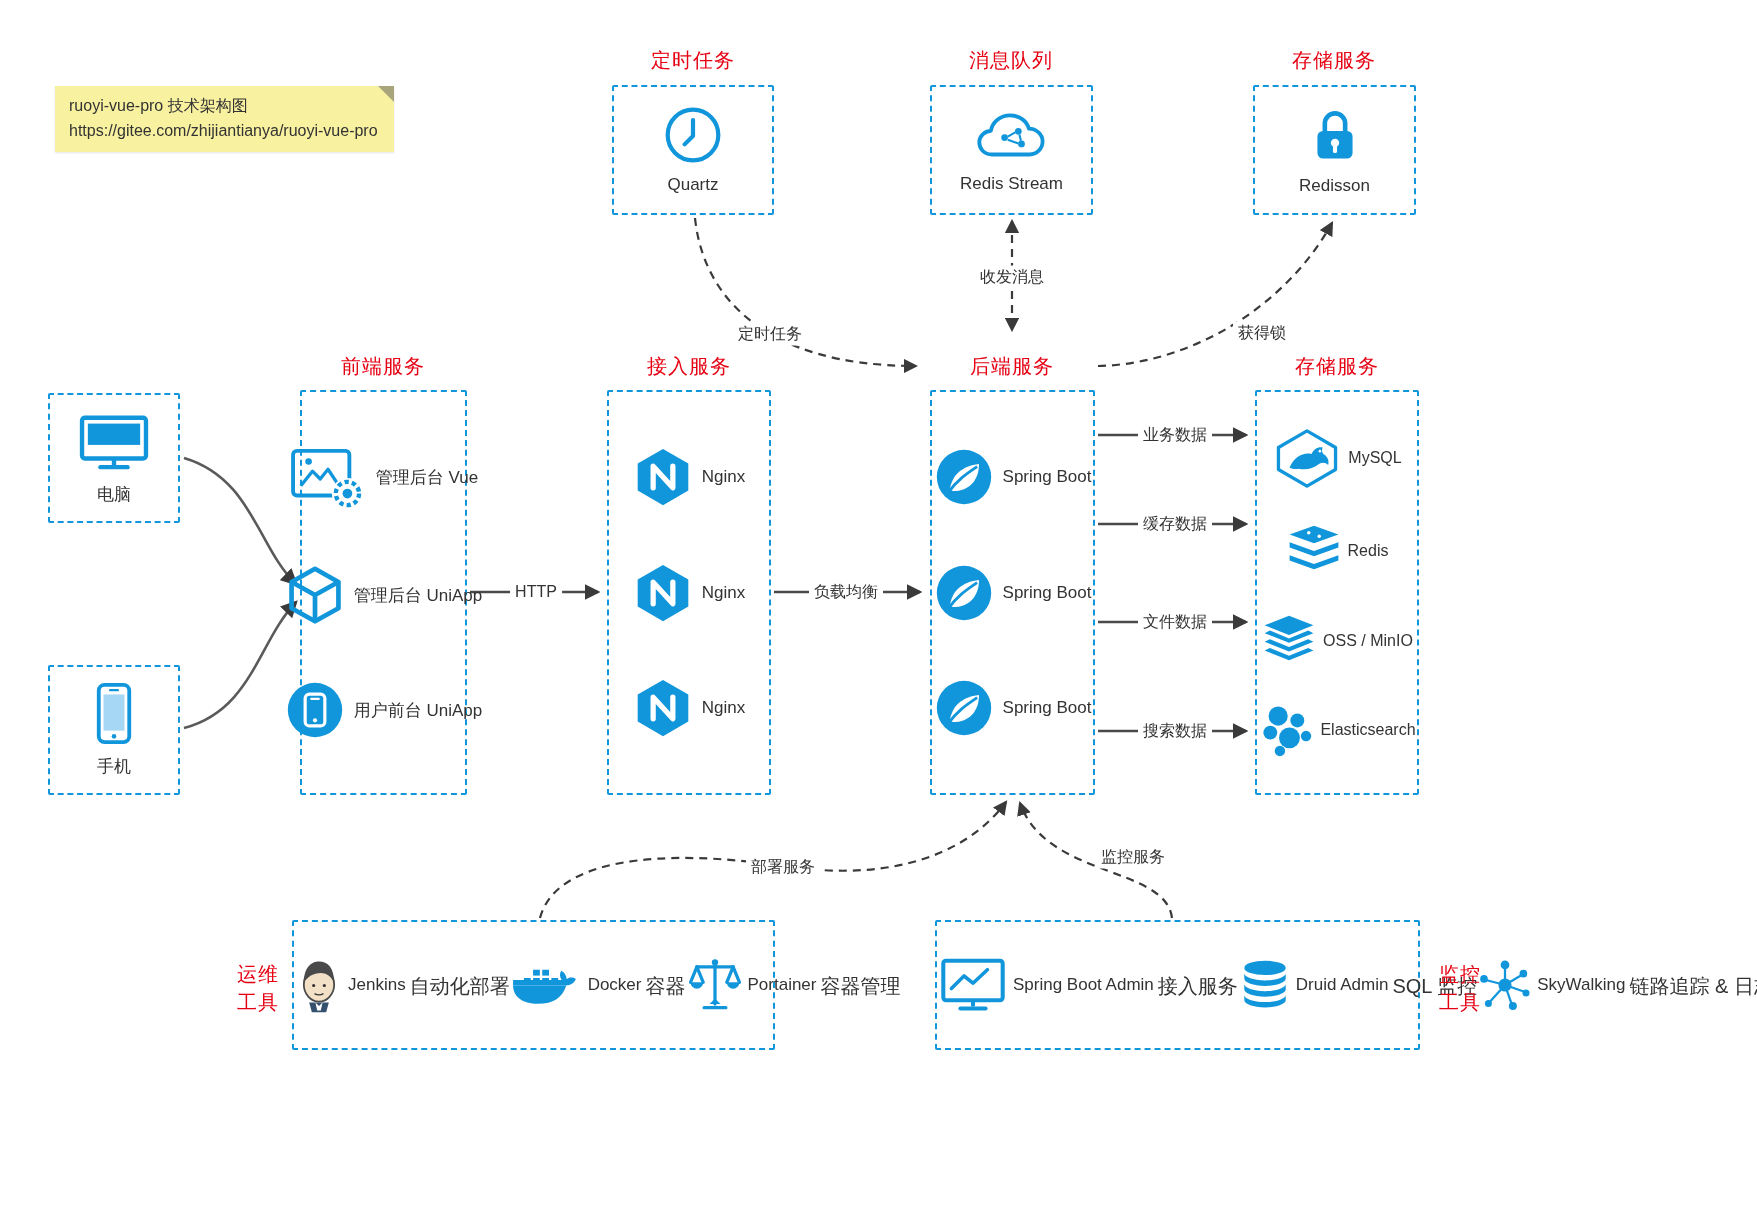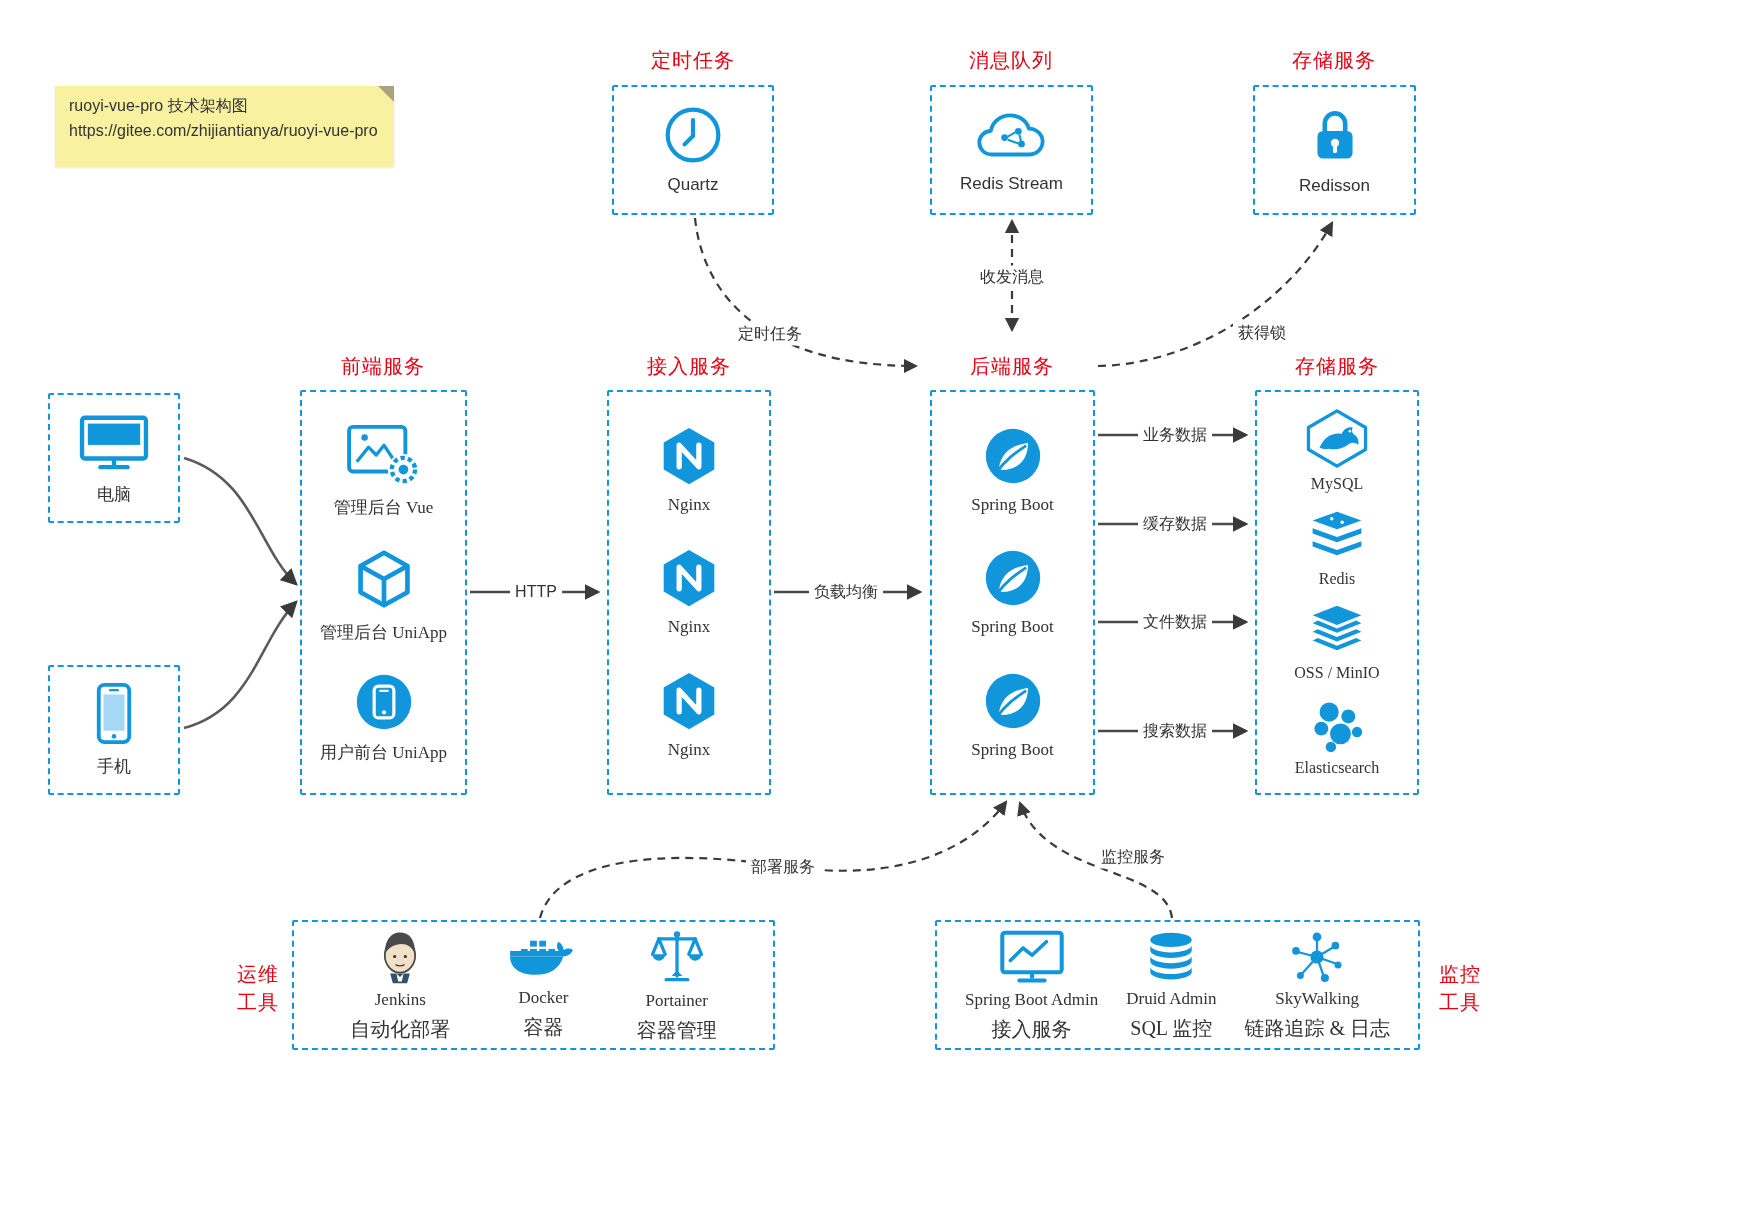--- a/index.html
+++ b/index.html
@@ -10,30 +10,30 @@
   .edges { position:absolute; left:0; top:0; z-index:1; }
   .solid-edge { fill:none; stroke:#4a4a4a; stroke-width:2.4; marker-end:url(#arrowhead); }
   .client-edge { fill:none; stroke:#5a5a5a; stroke-width:2.6; marker-end:url(#arrowhead); }
   .dash-edge { fill:none; stroke:#3a3a3a; stroke-width:2.2; stroke-dasharray:8 6; marker-end:url(#arrowhead); }
   .both { marker-start:url(#arrowhead); }
 
   .node-box { position:absolute; border:2px dashed #1296db; background:#fff; z-index:2; border-radius:2px; }
   .vstack { display:flex; flex-direction:column; align-items:center; justify-content:space-evenly; }
   .center { display:flex; flex-direction:column; align-items:center; justify-content:center; gap:10px; }
   .hstack { display:flex; flex-direction:row; align-items:center; justify-content:space-evenly; }
-  .stack-item { display:flex; flex-direction:column; align-items:center; gap:9px;font-family:Liberation Serif, serif; }
+  .stack-item { display:flex; flex-direction:row; align-items:center; gap:9px; }
   .n-label { font-size:17px; color:#333; white-space:nowrap; }
   .sub-label { font-size:20px; color:#333; margin-top:2px; white-space:nowrap; }
 
   .zone-title { position:absolute; z-index:3; transform:translate(-50%,-50%); color:#e60012; font-weight:400; font-size:20px; white-space:nowrap; letter-spacing:1px; }
   .side-title { text-align:center; line-height:1.4; }
 
   .edge-label { position:absolute; z-index:3; transform:translate(-50%,-50%); background:#fff; padding:1px 5px; font-size:16px; color:#333; white-space:nowrap; }
 
-  .note { position:absolute; left:55px; top:86px; z-index:3; background:#f8f1a0; padding:8px 16px 23px 14px; font-size:16px; color:#333; line-height:1.55; box-shadow:0 1px 2px rgba(0,0,0,0.10); }
+  .note { position:absolute; left:55px; top:86px; z-index:3; background:#f8f1a0; padding:8px 16px 8px 14px; font-size:16px; color:#333; line-height:1.55; box-shadow:0 1px 2px rgba(0,0,0,0.10); }
   .note div { white-space:nowrap; }
   .note-fold { position:absolute; top:0; right:0; width:0; height:0; border-top:16px solid #aaa47c; border-left:16px solid transparent; }
 
   .icon { display:block; line-height:0; }
   .icon svg { display:block; }
 </style>
 </head>
 <body>
 
 <div class="canvas">

